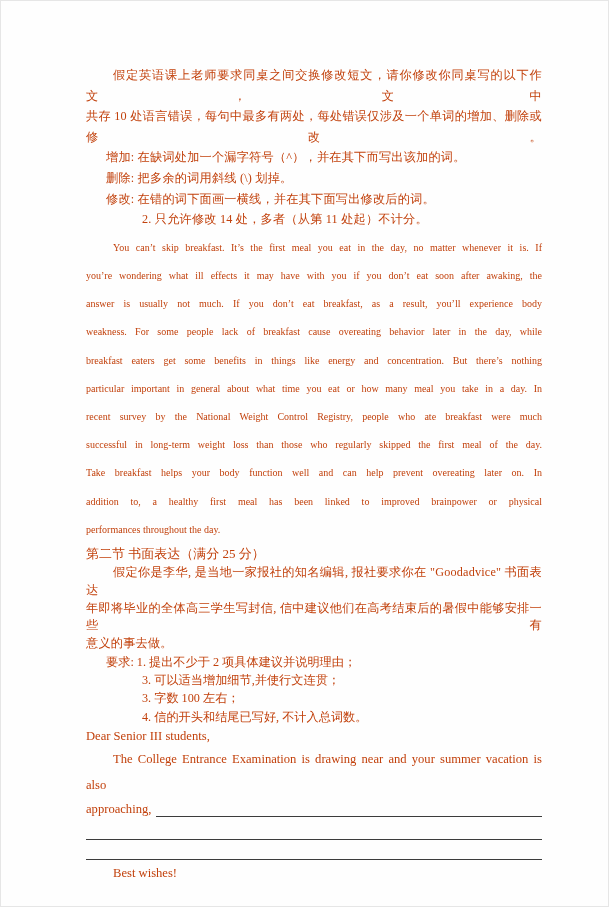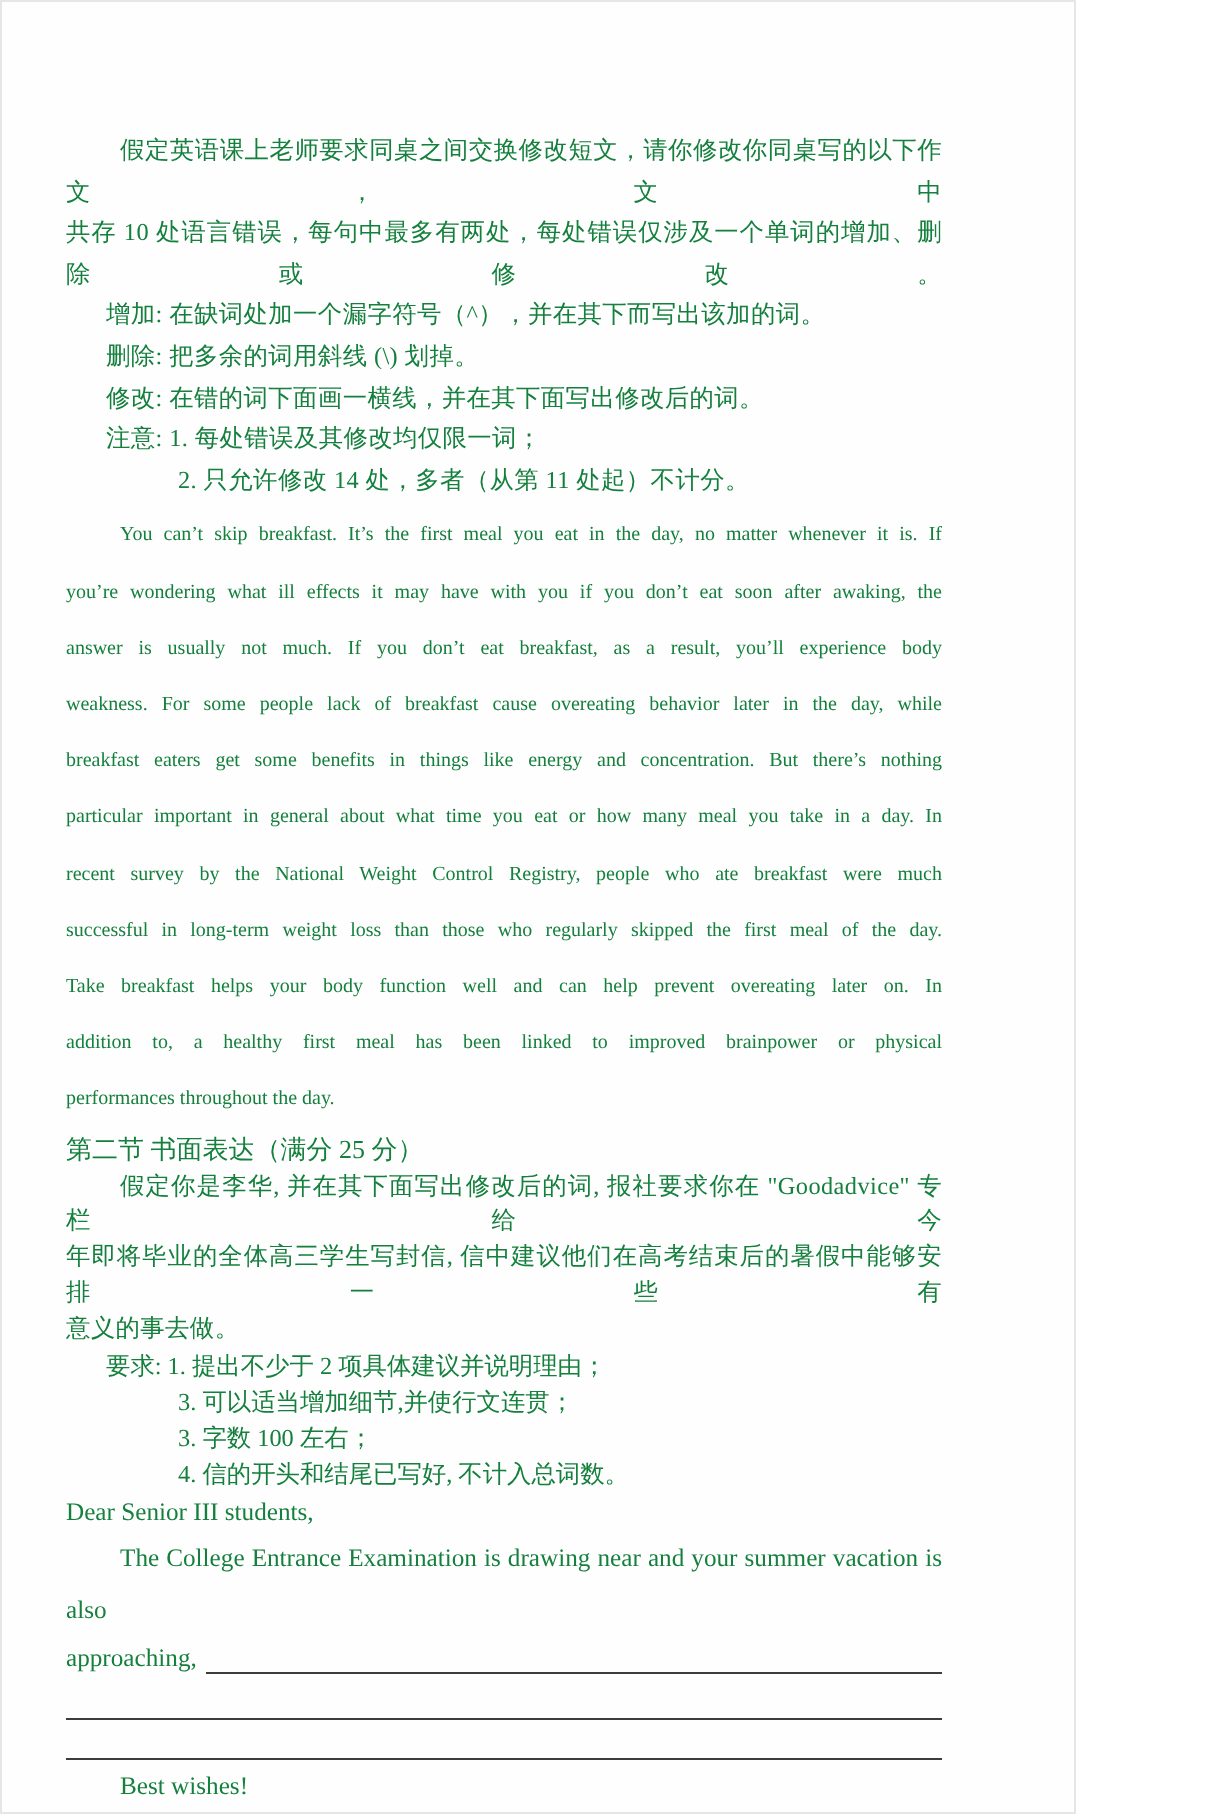--- a/index.html
+++ b/index.html
@@ -1,24 +1,24 @@
 <!DOCTYPE html>
 <html><head>
 <meta charset="utf-8">
 <style>
   html,body { margin:0; padding:0; background:#ffffff; }
   .page {
     position:relative;
-    width:538px; height:907px;
+    width:609px; height:907px;
     box-sizing:border-box;
     background:#fefefe;
     border:1px solid #e6e6e6;
-    padding:64px 66px 0 32px;
+    padding:64px 66px 0 85px;
     font-family:"Liberation Serif","DejaVu Serif",serif;
-    color:#15803d;
+    color:#c2410c;
   }
   .l { display:block; }
   
   .cn { font-size:12.2px; line-height:20.6px; letter-spacing:0.2px; }
   .cn-tight { font-size:12.2px; line-height:17.8px; letter-spacing:0.2px; }
   .jf { text-align:justify; text-align-last:justify; }
   .ind { text-indent:27px; }
   .in1 { padding-left:20px; }
   .in2 { padding-left:56px; }
   
@@ -49,42 +49,41 @@
     <span class="l jf">共存 10 处语言错误，每句中最多有两处，每处错误仅涉及一个单词的增加、删除或修改。</span>
   </div>
 
   <div class="cn">
     <span class="l in1">增加: 在缺词处加一个漏字符号（^），并在其下而写出该加的词。</span>
     <span class="l in1">删除: 把多余的词用斜线 (\) 划掉。</span>
     <span class="l in1">修改: 在错的词下面画一横线，并在其下面写出修改后的词。</span>
   </div>
 
   <div class="cn">
-    <span class="l in1">注意: 1. 每处错误及其修改均仅限一词；</span>
     <span class="l in2">2. 只允许修改 14 处，多者（从第 11 处起）不计分。</span>
   </div>
 
   <div class="passage">
     <span class="l eline first">You can’t skip breakfast. It’s the first meal you eat in the day, no matter whenever it is. If</span>
     <span class="l eline">you’re wondering what ill effects it may have with you if you don’t eat soon after awaking, the</span>
     <span class="l eline">answer is usually not much. If you don’t eat breakfast, as a result, you’ll experience body</span>
     <span class="l eline">weakness. For some people lack of breakfast cause overeating behavior later in the day, while</span>
     <span class="l eline">breakfast eaters get some benefits in things like energy and concentration. But there’s nothing</span>
     <span class="l eline">particular important in general about what time you eat or how many meal you take in a day. In</span>
     <span class="l eline">recent survey by the National Weight Control Registry, people who ate breakfast were much</span>
     <span class="l eline">successful in long-term weight loss than those who regularly skipped the first meal of the day.</span>
     <span class="l eline">Take breakfast helps your body function well and can help prevent overeating later on. In</span>
     <span class="l eline">addition to, a healthy first meal has been linked to improved brainpower or physical</span>
     <span class="l eline last">performances throughout the day.</span>
   </div>
 
   <div class="sec-title">第二节 书面表达（满分 25 分）</div>
 
   <div class="cn-tight">
-    <span class="l jf ind">假定你是李华, 并在其下面写出修改后的词, 报社要求你在 "Goodadvice" 专栏给今</span>
+    <span class="l jf ind">假定你是李华, 是当地一家报社的知名编辑, 报社要求你在 "Goodadvice" 书面表达</span>
     <span class="l jf">年即将毕业的全体高三学生写封信, 信中建议他们在高考结束后的暑假中能够安排一些有</span>
     <span class="l">意义的事去做。</span>
   </div>
 
   <div class="req">
     <span class="l in1">要求: 1. 提出不少于 2 项具体建议并说明理由；</span>
     <span class="l in2">3. 可以适当增加细节,并使行文连贯；</span>
     <span class="l in2">3. 字数 100 左右；</span>
     <span class="l in2">4. 信的开头和结尾已写好, 不计入总词数。</span>
   </div>

